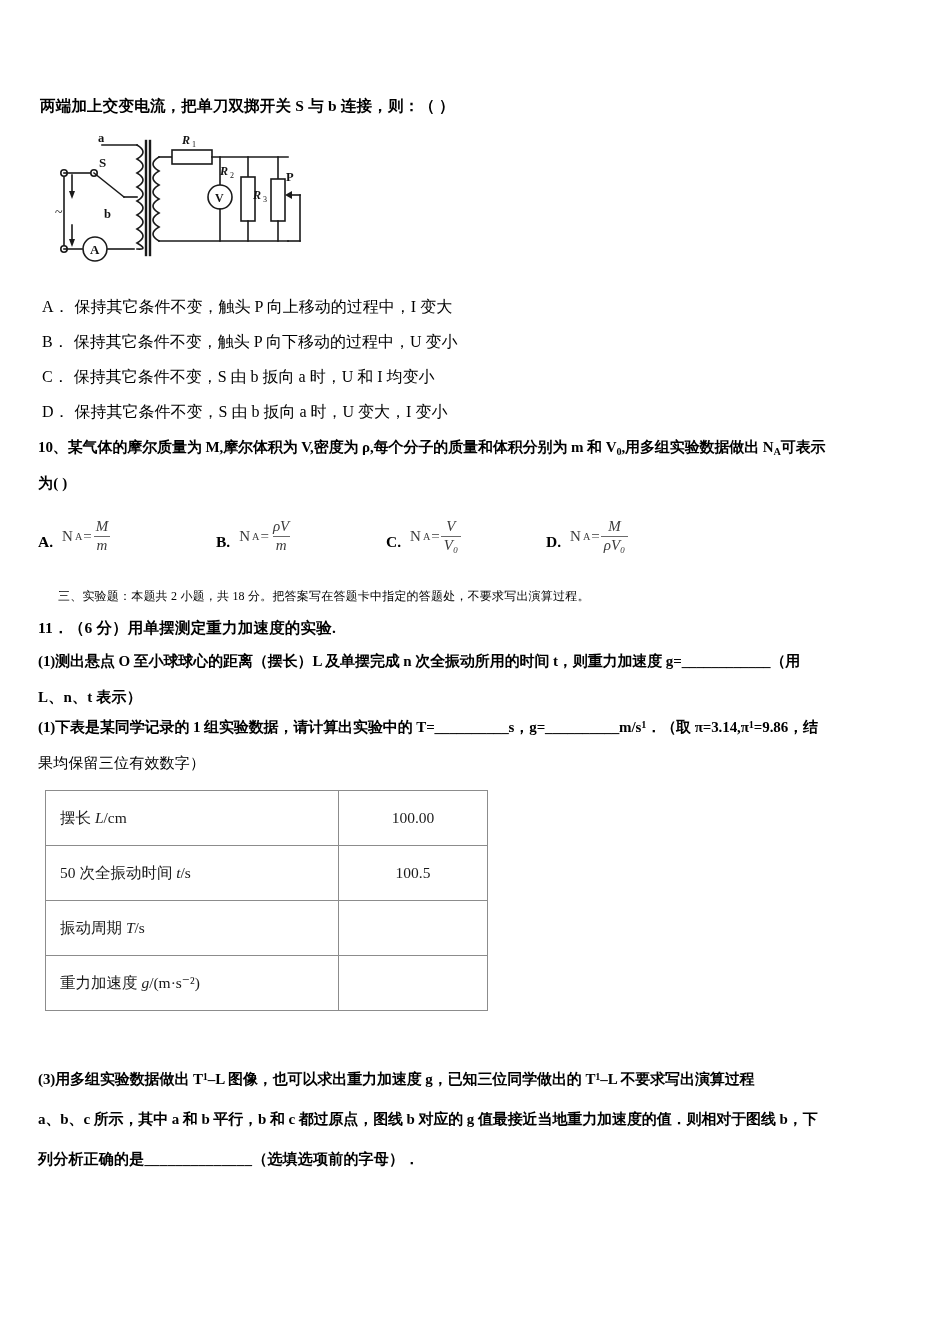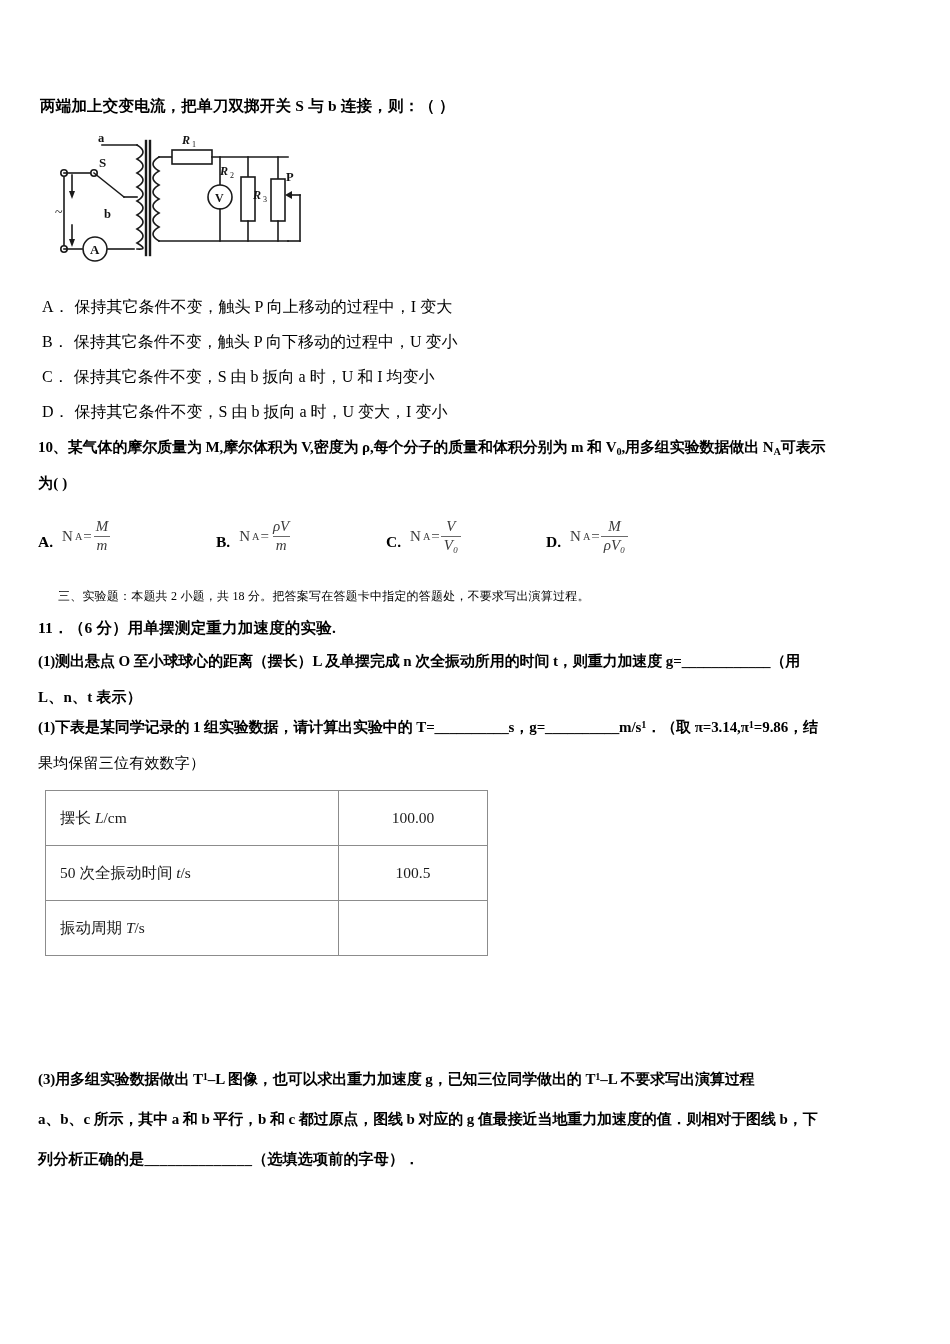--- a/index.html
+++ b/index.html
@@ -335,20 +335,24 @@
         <td class="value-cell">100.00</td>
       </tr>
       <tr>
         <td class="label-cell"><span>50 次全振动时间 </span><span class="it">t</span><span>/s</span></td>
         <td class="value-cell">100.5</td>
       </tr>
       <tr>
         <td class="label-cell"><span>振动周期 </span><span class="it">T</span><span>/s</span></td>
         <td class="value-cell"></td>
       </tr>
+      <tr>
+        <td class="label-cell"><span>重力加速度 </span><span class="it">g</span><span>/(m·s⁻²)</span></td>
+        <td class="value-cell"></td>
+      </tr>
     </tbody>
   </table>
 
   <div class="line" id="q11-p3a"><span>(3)用多组实验数据做出 T</span><sup>1</sup><span>–L 图像，也可以求出重力加速度 g，已知三位同学做出的 T</span><sup>1</sup><span>–L 不要求写出演算过程</span></div>
   <div class="line" id="q11-p3b">a、b、c 所示，其中 a 和 b 平行，b 和 c 都过原点，图线 b 对应的 g 值最接近当地重力加速度的值．则相对于图线 b，下</div>
   <div class="line" id="q11-p3c">列分析正确的是______________（选填选项前的字母）．</div>
 
 </div>
 
 </body></html>

